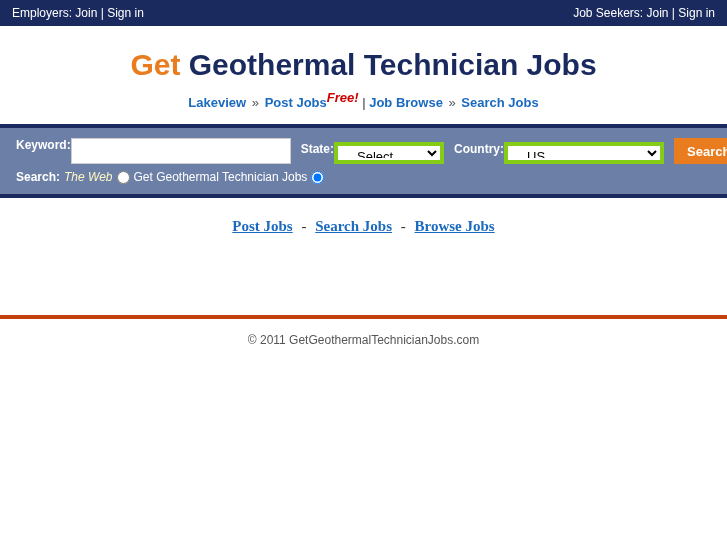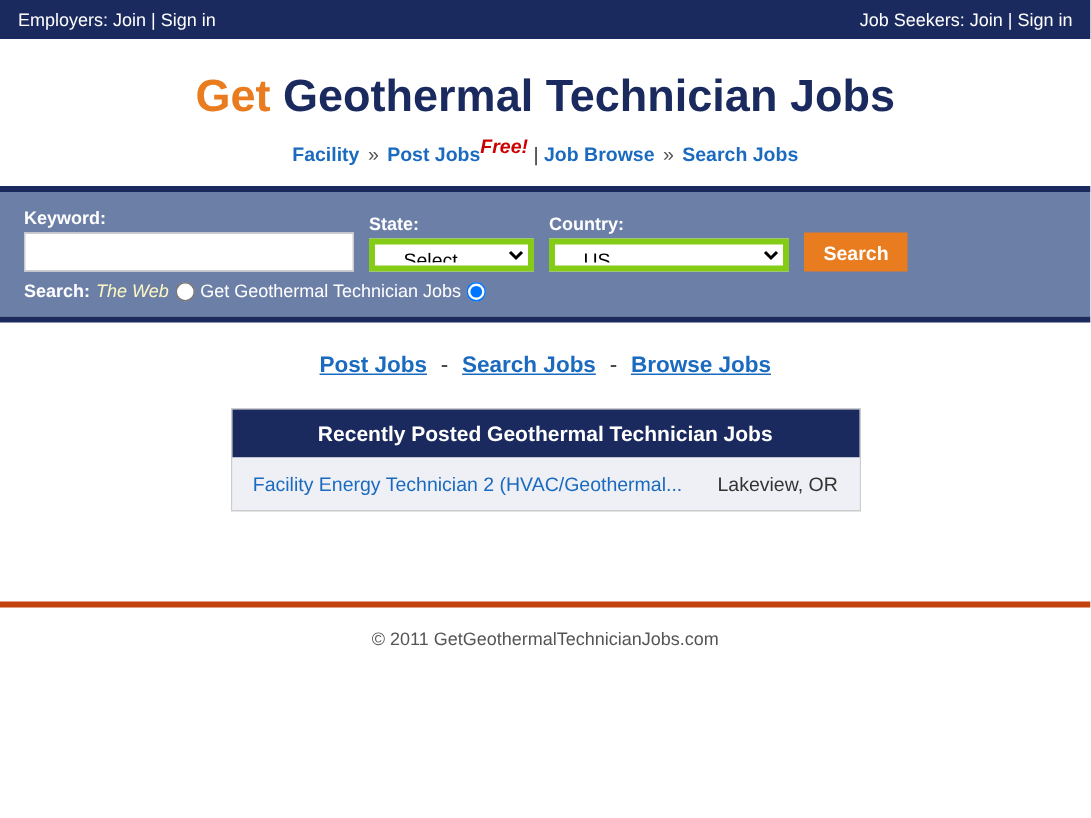--- a/index.html
+++ b/index.html
@@ -37,21 +37,21 @@
     
     .search-section {
       background: #6c7fa6;
       padding: 10px 16px 10px;
     }
     .search-row {
       display: flex;
       align-items: flex-end;
       gap: 10px;
     }
-    .field-group { display: flex; flex-direction: column; }
+    .field-group { display: flex; }
     .field-group label { font-size: 12px; color: #fff; font-weight: bold; margin-bottom: 3px; }
     .keyword-input {
       width: 220px;
       height: 26px;
       border: 1px solid #ccc;
       padding: 2px 4px;
       font-size: 13px;
     }
     .state-select, .country-select {
       height: 22px;
@@ -81,21 +81,21 @@
       gap: 4px;
     }
     .search-sub span.label { font-weight: bold; color: #fff; }
     .search-sub em { color: #fef9c3; font-style: italic; }
     .radio-item { display: flex; align-items: center; gap: 3px; font-size: 12px; color: #fff; }
 
     
     .divider { height: 4px; background: #1a2a5e; }
 
     
-    .main-content { padding: 20px 30px; text-align: center; }
+    .main-content { padding: 20px 30px; text-align: center; font-family: Liberation Serif, serif; }
     .quick-links { margin-bottom: 20px; font-size: 15px; }
     .quick-links a { color: #1a6abf; text-decoration: underline; font-weight: bold; }
     .quick-links span { color: #333; margin: 0 5px; }
 
     
     .recently-posted { width: 420px; margin: 0 auto; border: 1px solid #ccc; }
     .rp-header {
       background: #1a2a5e;
       color: #fff;
       text-align: center;
@@ -122,21 +122,21 @@
 <div class="top-bar">
   <span>Employers: Join | Sign in</span>
   <span>Job Seekers: Join | Sign in</span>
 </div>
 
 <div class="hero">
   <h1>
     <span class="get">Get</span><span> Geothermal Technician Jobs</span>
   </h1>
   <div class="hero-nav">
-    <a href="#">Facility</a>
+    <a href="#">Lakeview</a>
     <span class="chevron">»</span>
     <a href="#">Post Jobs</a><span class="free-badge">Free!</span>
     <span> <span>|</span> </span>
     <a href="#">Job Browse</a>
     <span class="chevron">»</span>
     <a href="#">Search Jobs</a>
   </div>
 </div>
 
 <div class="divider"></div>
@@ -189,24 +189,17 @@
 
 <div class="main-content">
   <div class="quick-links">
     <a href="#">Post Jobs</a>
     <span>-</span>
     <a href="#">Search Jobs</a>
     <span>-</span>
     <a href="#">Browse Jobs</a>
   </div>
 
-  <div class="recently-posted">
-    <div class="rp-header">Recently Posted Geothermal Technician Jobs</div>
-    <div class="rp-row">
-      <a href="#">Facility Energy Technician 2 (HVAC/Geothermal...</a>
-      <span class="rp-location">Lakeview, OR</span>
-    </div>
-  </div>
 </div>
 
 <div class="footer">
   <span>© 2011 GetGeothermalTechnicianJobs.com</span>
 </div>
 
 </body></html>

